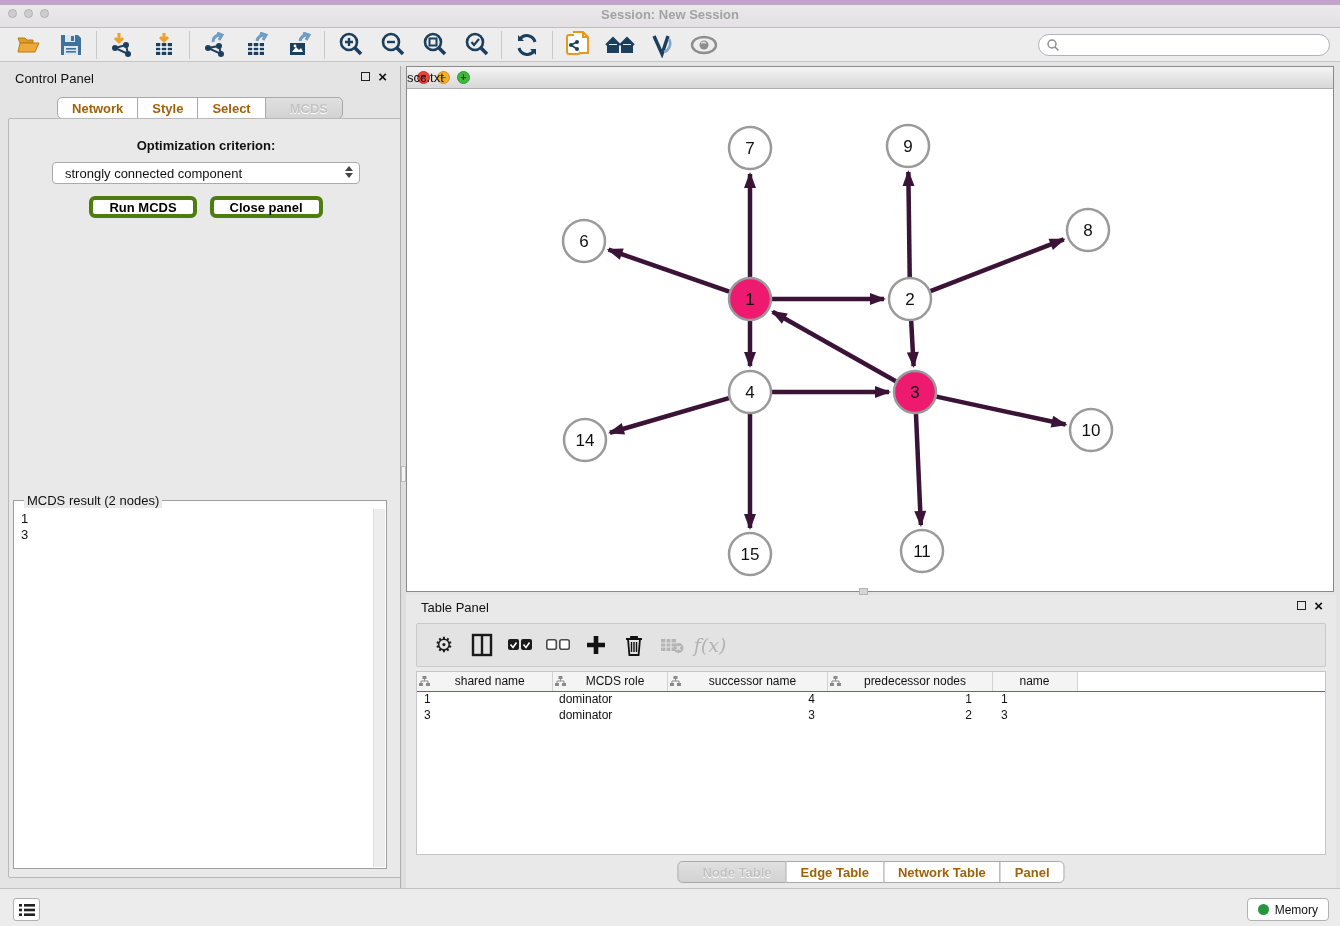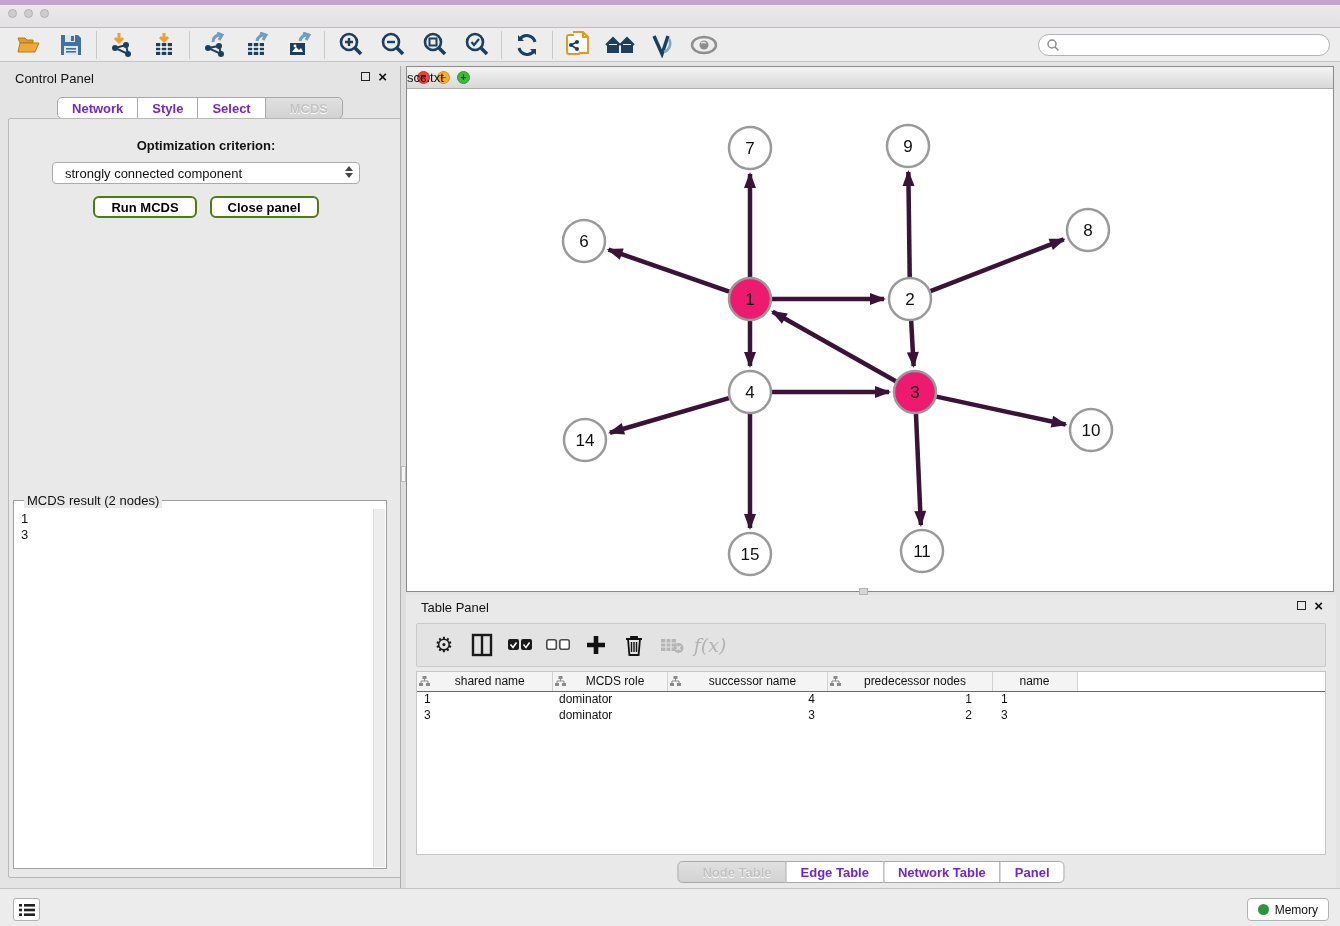--- a/index.html
+++ b/index.html
@@ -27,36 +27,36 @@
     border:1px solid #b2b2b8; border-radius:12px; display:flex; align-items:center; padding-left:7px; }
   .search-wrap input { border:none; outline:none; flex:1; height:18px; font-size:12px; background:transparent; margin-left:5px; }
   
   .control-panel { position:absolute; left:0; top:66px; width:400px; height:818px; }
   .panel-header { position:relative; height:26px; }
   .panel-title { position:absolute; left:15px; top:5px; font-size:13px; color:#111; }
   .panel-icons { position:absolute; right:13px; top:5px; display:flex; gap:8px; align-items:center; }
   .float-box { width:9px; height:9px; border:1.5px solid #222; background:transparent; }
   .close-x { font-size:15px; font-weight:700; color:#111; line-height:11px; }
   .tabs-row { position:absolute; top:31px; left:50%; transform:translateX(-50%); display:flex; height:22px; }
-  .tab { border:1px solid #a8a8a8; background:#fff; color:#6d28d9; font-size:13px; font-weight:700;
+  .tab { border:1px solid #a8a8a8; background:#fff; color:#a16207; font-size:13px; font-weight:700;
     padding:0 14px; display:flex; align-items:center; margin-left:-1px; }
   .tab:first-child { border-radius:5px 0 0 5px; margin-left:0; }
   .tab:last-child { border-radius:0 5px 5px 0; }
   .tab.selected { background:linear-gradient(#e0e0e0,#d2d2d2); color:#c2c2c2; text-shadow:0 1px 0 #fff;padding-left:24px; }
   .tab-content { position:absolute; left:8px; top:52px; width:396px; height:760px;
     background:#e9e9e9; border:1px solid #b9b9b9; border-radius:2px; }
   .opt-label { margin-top:19px; text-align:center; font-size:13px; font-weight:700; }
   .combo { position:relative; margin:9px auto 0 auto; width:308px; height:22px; background:#fff;
     border:1px solid #ababab; border-radius:4px; display:flex; align-items:center; padding-left:12px; font-size:13px; }
   .combo .stepper { position:absolute; right:6px; top:3px; display:flex; flex-direction:column; gap:2px; }
   .stepper b { width:0; height:0; border-left:4px solid transparent; border-right:4px solid transparent; }
   .stepper .up { border-bottom:5px solid #444; }
   .stepper .dn { border-top:5px solid #444; }
   .btn-row { margin-top:12px; display:flex; justify-content:center; gap:13px; }
-  .mac-btn { height:22px; background:#fff; border:2px solid #4d7c0f; border-radius:6px;
+  .mac-btn { height:22px; background:#fff; border:4px solid #4d7c0f; border-radius:6px;
     font-size:13px; font-weight:700; padding:0 16px; display:flex; align-items:center; font-family:"Liberation Sans",sans-serif; }
   fieldset.result-box { position:absolute; left:4px; top:374px; width:374px; height:376px;
     border:1px solid #9f9f9f; background:#fff; }
   fieldset.result-box legend { font-size:13px; color:#111; background:#e9e9e9; padding:0 3px; margin-left:10px; }
   .result-text { position:absolute; left:0; top:0; right:14px; bottom:0; padding:3px 0 0 7px;
     font-size:13px; line-height:16px; white-space:pre; }
   .result-scroll { position:absolute; right:1px; top:1px; bottom:1px; width:12px; background:#ededed; border-left:1px solid #dcdcdc; }
   
   .v-divider { position:absolute; left:400px; top:66px; width:6px; height:822px; background:#dedede;
     border-left:1px solid #adadad; }
@@ -108,20 +108,21 @@
 </head>
 <body>
 
 <div class="app-titlebar">
   <div class="accent-strip"></div>
   <div class="traffic-inactive">
     <i></i>
     <i></i>
     <i></i>
   </div>
+  <div class="app-title">Session: New Session</div>
 </div>
 
 <div class="toolbar">
   <div class="tb-btn">
     <svg width="26" height="26" viewBox="0 0 26 26">
         <path d="M2 6 h7 l2 2 h6 v3 H4 z" fill="#e09a28" stroke="#b97c13"></path>
         <path d="M4 11 h19 l-4 9 H2 z" fill="#eca83a" stroke="#b97c13"></path>
       </svg>
   </div>
   <div class="tb-btn">

